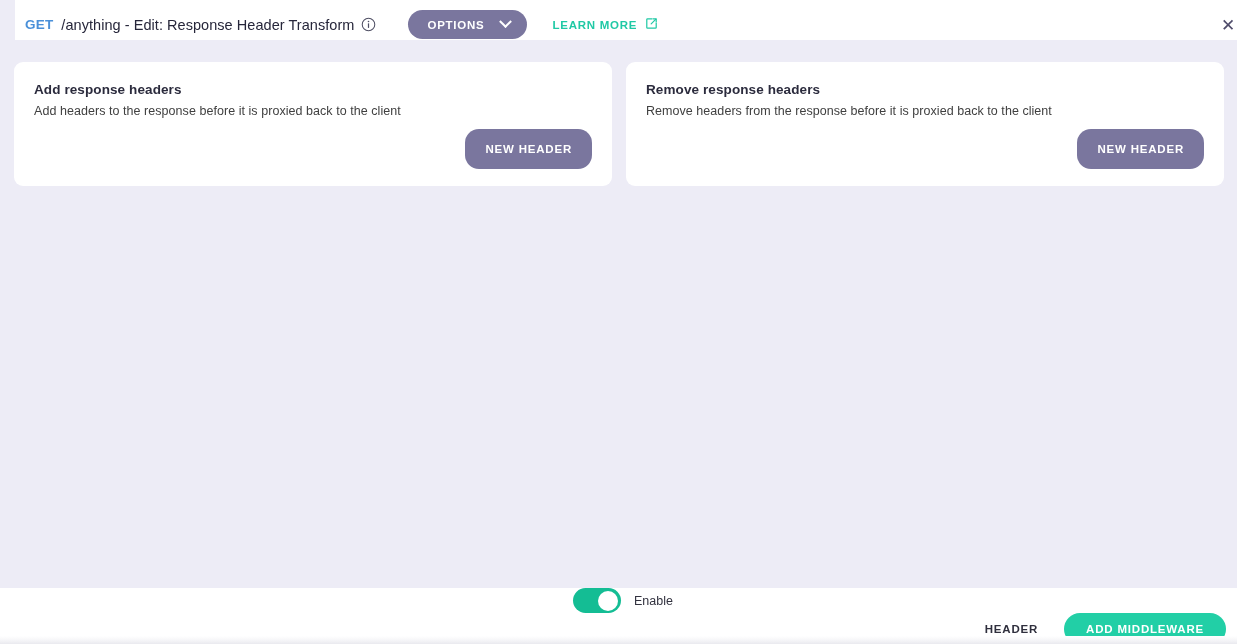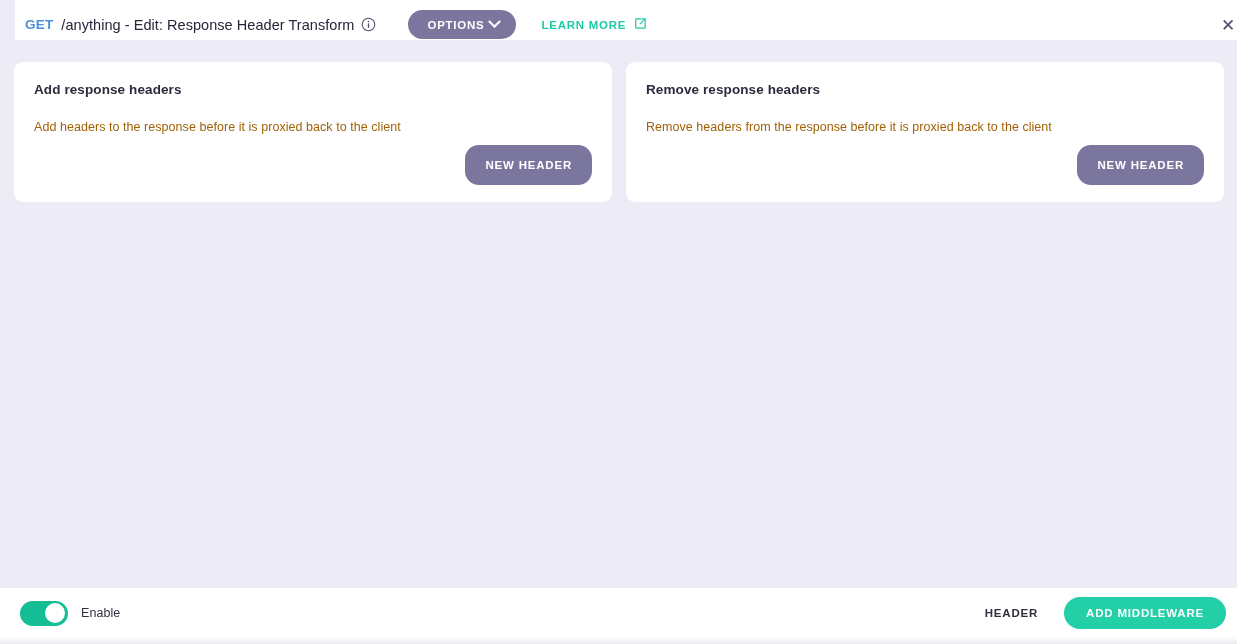--- a/index.html
+++ b/index.html
@@ -66,21 +66,21 @@
     background: #7a769e;
     border: none;
     border-radius: 15px;
     color: #ffffff;
     font-family: "Liberation Sans", sans-serif;
     font-size: 11.5px;
     font-weight: 700;
     letter-spacing: 0.75px;
     display: inline-flex;
     align-items: center;
-    gap: 6px;
+    gap: 17px;
     cursor: pointer;
   }
 
   .chev {
     display: inline-block;
     width: 9px;
     height: 9px;
     border-right: 2px solid #fff;
     border-bottom: 2px solid #fff;
     transform: rotate(45deg) translate(-2px, -2px);
@@ -145,23 +145,22 @@
     font-size: 13.5px;
     font-weight: 700;
     color: #2b2b3d;
     letter-spacing: 0.1px;
     margin-bottom: 7px;
   }
 
   .card-desc {
     font-size: 12.5px;
     font-weight: 400;
-    color: #a16207;
+    color: #404040;
     letter-spacing: 0.05px;
-    margin-top: 16px;
   }
 
   .card-action {
     margin-top: auto;
     display: flex;
     justify-content: flex-end;
     padding-top: 11px;
   }
 
   .new-header-btn {
@@ -182,20 +181,21 @@
   .footer {
     position: absolute;
     left: 0;
     top: 588px;
     width: 1237px;
     height: 56px;
     background: #ffffff;
     display: flex;
     align-items: center;
     padding: 0 11px 6px 20px;
+    flex-direction: column;
   }
 
   .toggle-group {
     display: flex;
     align-items: center;
     gap: 13px;
   }
 
   .toggle {
     width: 48px;

